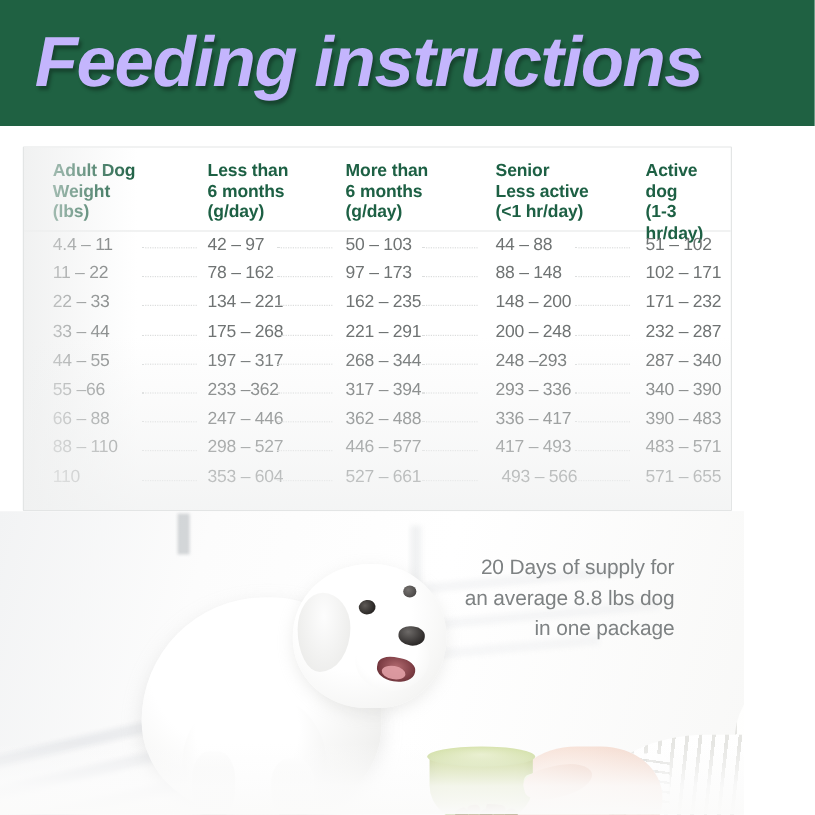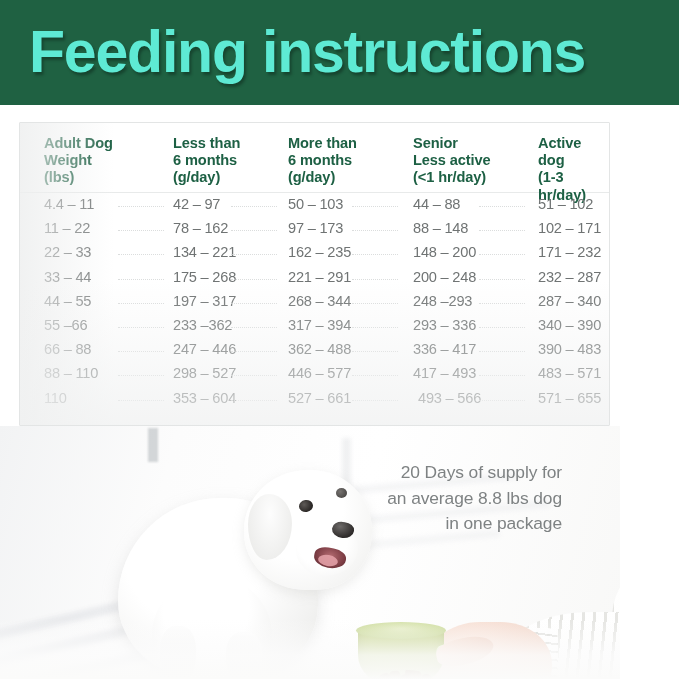--- a/index.html
+++ b/index.html
@@ -30,23 +30,24 @@
   }
   #banner-title {
     position: absolute;
     left: 29px;
     top: 17px;
     font-family: "Liberation Sans", sans-serif;
     font-weight: 700;
     font-size: 59px;
     line-height: 70px;
     letter-spacing: -1.2px;
-    color: #5eead4;
+    color: #c4b5fd;
     white-space: nowrap;
     text-shadow: 2px 3px 3px rgba(0,0,0,0.30);
+    font-style: italic;
   }
 
   
   #table-card {
     position: absolute;
     left: 19px;
     top: 122px;
     width: 591px;
     height: 304px;
     background: #ffffff;

